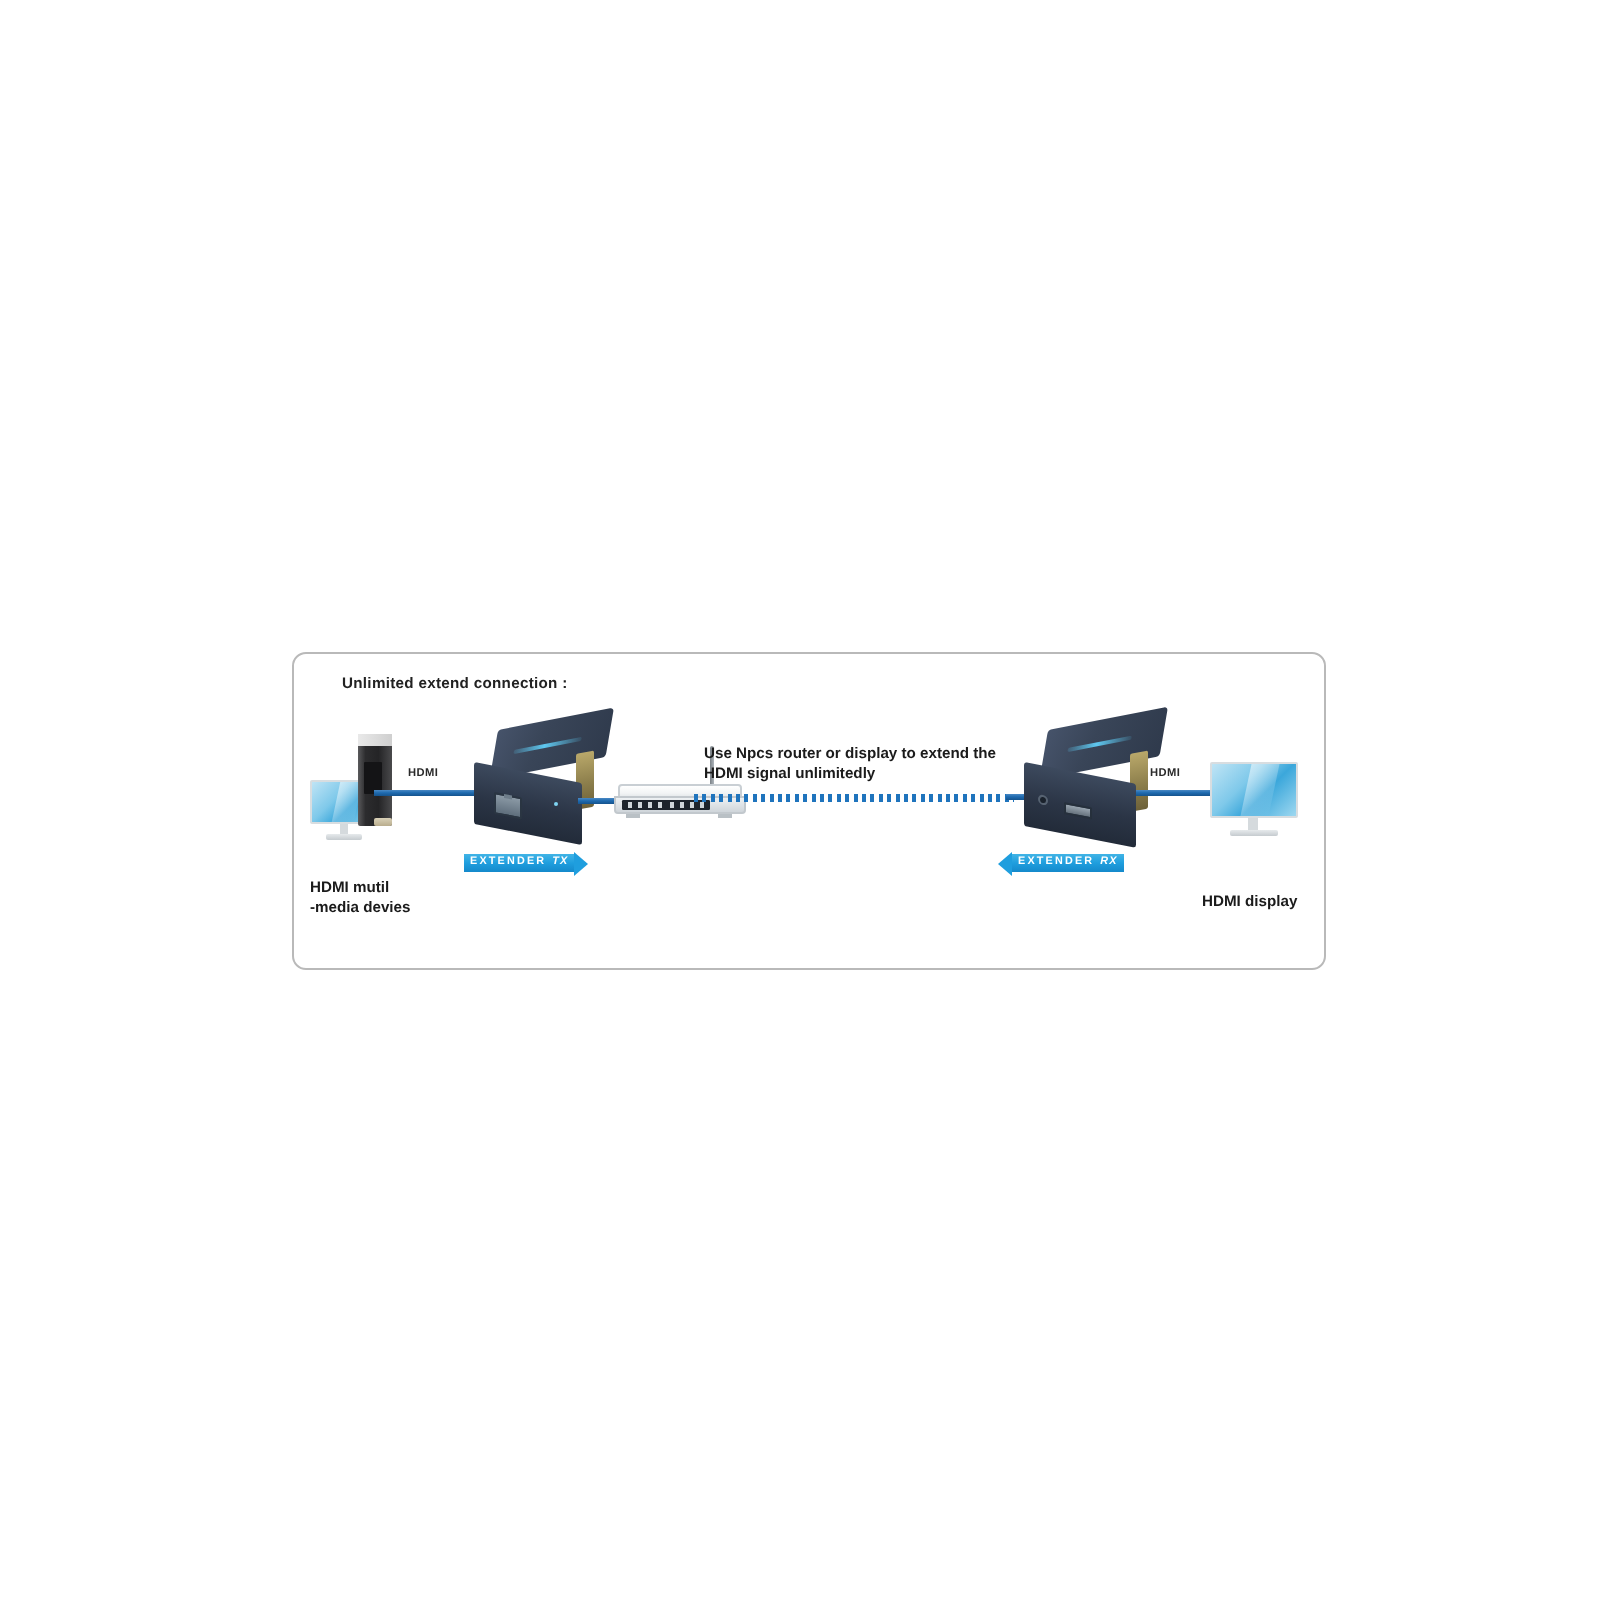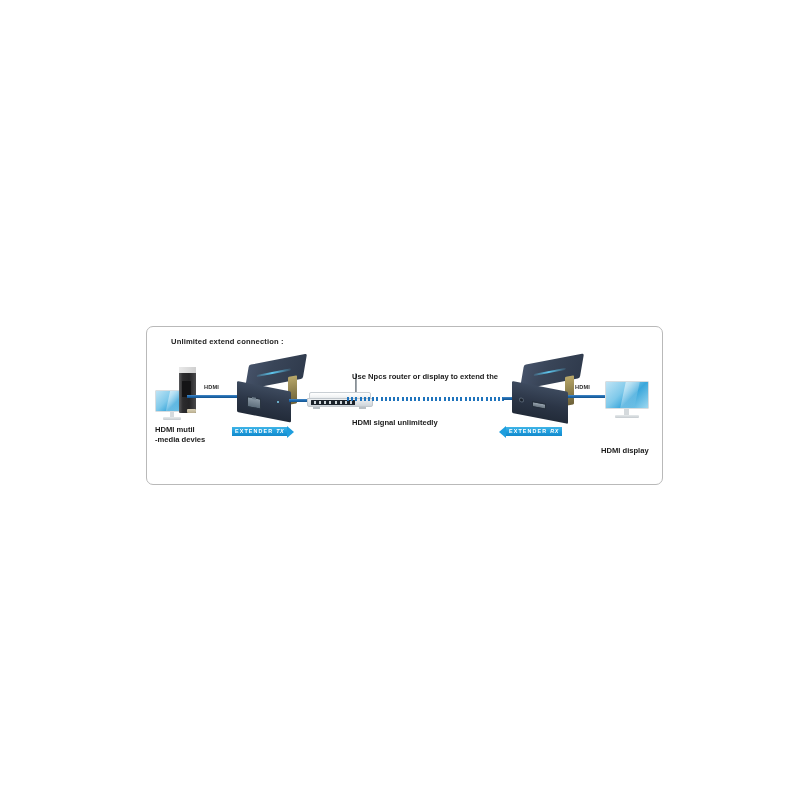--- a/index.html
+++ b/index.html
@@ -265,21 +265,21 @@
     <div class="mon-neck" style="left:15px; top:22px; width:4px; height:5px;"></div>
     <div class="mon-base" style="left:8px; top:27px; width:18px; height:2.6px;"></div>
   </div>
 
   <div class="tower" style="left:32px; top:40px; width:17px; height:46px;">
     <div class="tower-top" style="left:0; top:0; width:17px; height:6px;"></div>
     <div class="tower-slot" style="left:2.5px; top:14px; width:9px; height:16px;"></div>
   </div>
   <div class="tower-side" style="left:40px; top:82px; width:9px; height:4px; border-radius:1px;"></div>
 
-  <div class="cap" style="left:8px; top:98px;">HDMI mutil
+  <div class="cap" style="left:8px; top:112px;">HDMI mutil
 -media devies</div>
 
   <div class="hdmi-tag" style="left:57px; top:57px;">HDMI</div>
   <div class="cable" style="left:40px; top:68px; width:56px;"></div>
 
   <div class="extbox" style="left:88px; top:38px; width:72px; height:50px;">
 
     <div class="eb-top" style="left:14px; top:0px; width:58px; height:24px;
                 transform: skewY(-11deg) skewX(-10deg); transform-origin: left top;"></div>
 
@@ -320,21 +320,21 @@
       <div class="rt-port"></div>
       <div class="rt-port"></div>
       <div class="rt-port"></div>
       <div class="rt-port"></div>
     </div>
     <div class="rt-foot" style="left:6px; top:34px; width:7px; height:2px;"></div>
     <div class="rt-foot" style="left:52px; top:34px; width:7px; height:2px;"></div>
   </div>
 
   <div class="cap" style="left:205px; top:45px;">Use Npcs router or display to extend the</div>
-  <div class="cap" style="left:205px; top:55px;margin-top:36px;">HDMI signal unlimitedly</div>
+  <div class="cap" style="left:205px; top:55px;">HDMI signal unlimitedly</div>
 
   <div class="dashed-cable" style="left:200px; top:70px; width:160px;"></div>
 
   <div class="cable" style="left:356px; top:70px; width:14px;"></div>
 
   <div class="extbox" style="left:363px; top:38px; width:80px; height:52px;">
     <div class="eb-top" style="left:14px; top:0px; width:60px; height:24px;
                 transform: skewY(-11deg) skewX(-10deg); transform-origin: left top;"></div>
     <div class="eb-stripe" style="left:24px; top:9px; width:32px; height:2px;
                 transform: skewY(-11deg) skewX(-10deg); transform-origin: left top;"></div>

